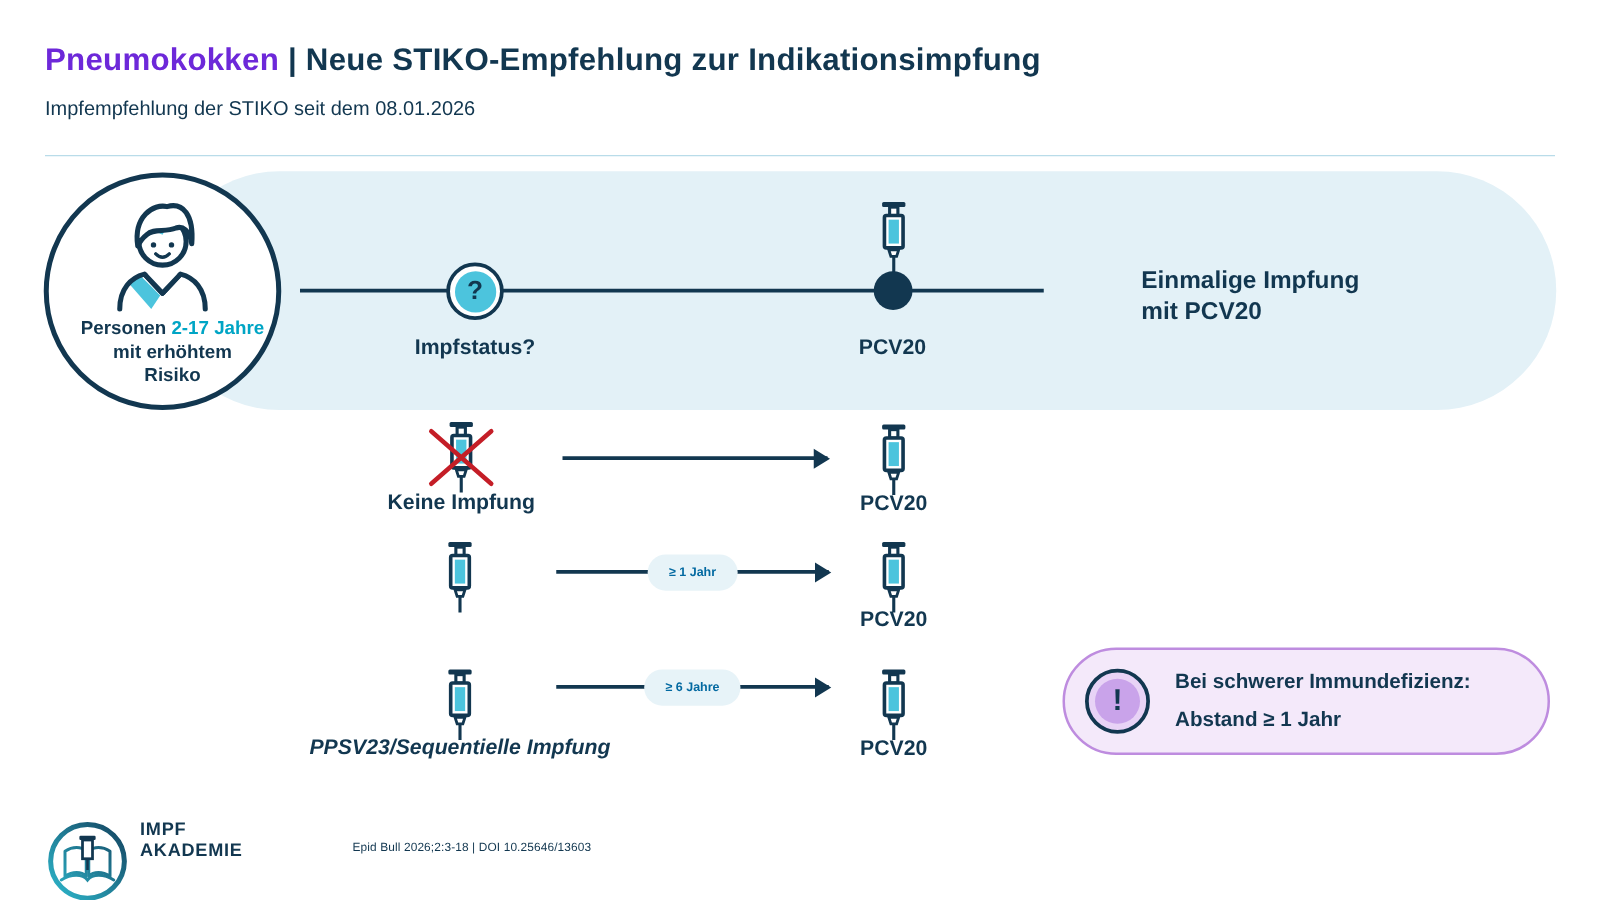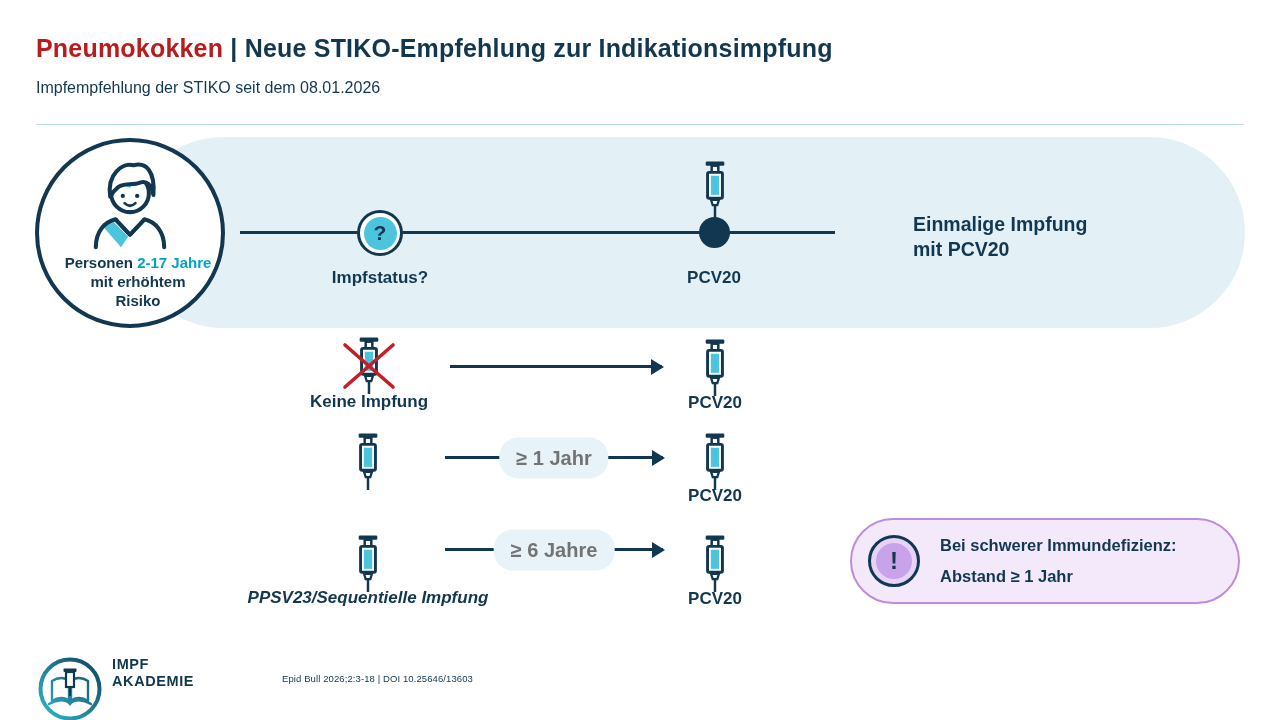--- a/index.html
+++ b/index.html
@@ -1,21 +1,21 @@
 <!DOCTYPE html>
 <html><head>
 <meta charset="utf-8">
 <style>
   html,body{margin:0;padding:0;background:#fff;}
   #stage{position:relative;width:1280px;height:720px;background:#ffffff;overflow:hidden;
          font-family:"Liberation Sans",sans-serif;color:#123750;}
 
   
   .title{position:absolute;left:36px;top:34px;font-size:25px;font-weight:bold;letter-spacing:.2px;}
-  .title .accent{color:#b91c1c;}
+  .title .accent{color:#6d28d9;}
   .subtitle{position:absolute;left:36px;top:79px;font-size:16px;}
   .divider{position:absolute;left:36px;top:124px;width:1208px;height:1px;background:#B9DCE9;}
 
   
   .banner{position:absolute;left:128px;top:137px;width:1117px;height:191px;
           background:#E3F1F7;border-radius:98px;}
 
   
   .audience{position:absolute;left:35px;top:138px;width:190px;height:190px;box-sizing:border-box;
             background:#fff;border:4px solid #123750;border-radius:50%;
@@ -55,21 +55,21 @@
 
   
   .arrow{position:absolute;height:3px;background:#123750;}
   .arrow::after{content:"";position:absolute;right:-2px;top:50%;transform:translateY(-50%);
                 border-left:13px solid #123750;border-top:8px solid transparent;border-bottom:8px solid transparent;}
   .a1{left:450px;top:365px;width:212px;}
   .a2{left:445px;top:456px;width:218px;}
   .a3{left:445px;top:548px;width:218px;}
   .badge{position:absolute;left:50%;top:50%;transform:translate(-50%,-50%);
          background:#E7F3F8;border-radius:19px;padding:9px 17px;
-         font-size:20px;font-weight:bold;white-space:nowrap;color:#737373;}
+         font-size:10px;font-weight:bold;white-space:nowrap;color:#0369a1;}
 
   
   .note{position:absolute;left:850px;top:518px;width:390px;height:86px;box-sizing:border-box;
         background:#F4E9FA;border:2px solid #BE8CDF;border-radius:44px;
         display:flex;align-items:center;padding-left:16px;gap:20px;}
   .alert-outer{width:52px;height:52px;box-sizing:border-box;border:3.5px solid #123750;border-radius:50%;
                background:#E8D3F6;display:flex;align-items:center;justify-content:center;flex:0 0 auto;}
   .alert-inner{width:36px;height:36px;border-radius:50%;background:#C9A3EA;color:#123750;
                font-size:24px;font-weight:bold;display:flex;align-items:center;justify-content:center;}
   .note-text{font-size:16.5px;font-weight:bold;line-height:31px;}

